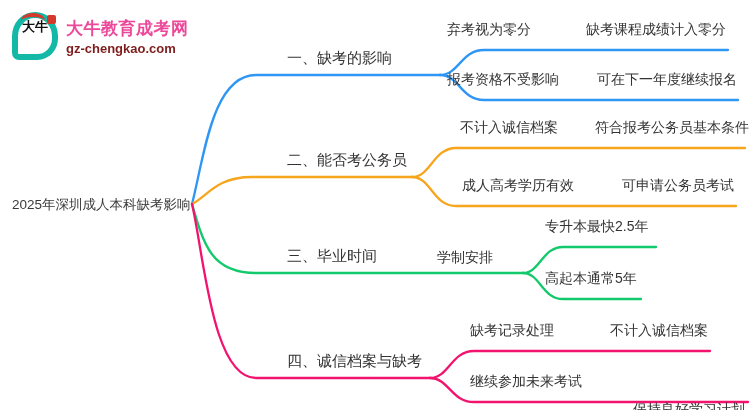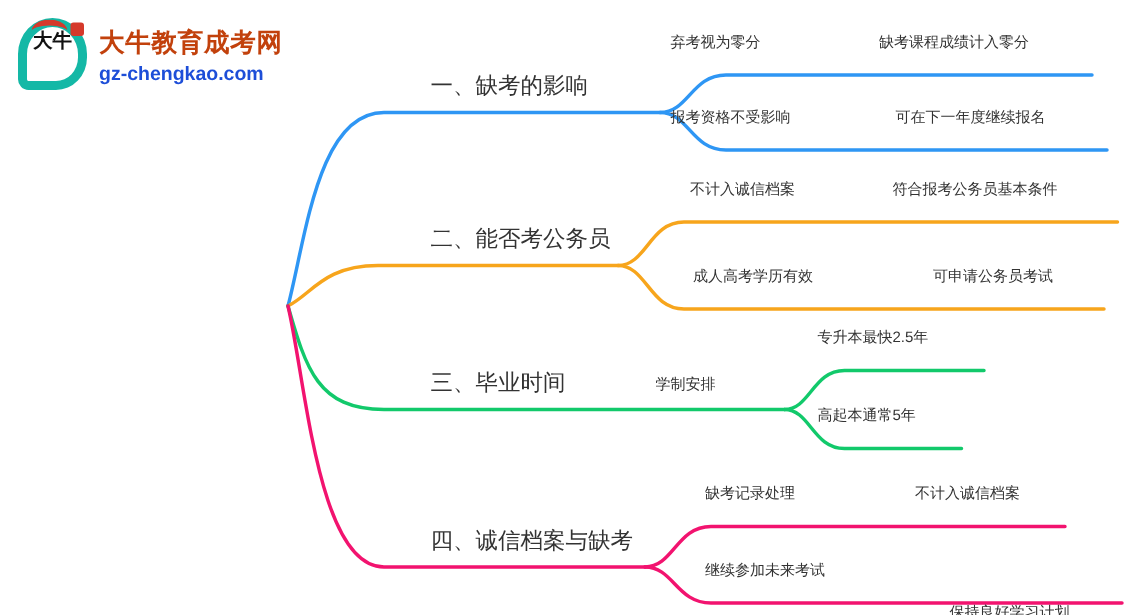--- a/index.html
+++ b/index.html
@@ -3,21 +3,21 @@
 <meta charset="utf-8">
 <style>
   html,body{margin:0;padding:0;background:#fff;}
   .canvas{
     position:relative;width:750px;height:410px;background:#ffffff;
     font-family:"Liberation Sans","DejaVu Sans",sans-serif;overflow:hidden;
   }
   svg.lines{position:absolute;left:0;top:0;}
   .node{
     position:absolute;color:#333333;white-space:nowrap;
-    font-size:10px;line-height:18px;
+    font-size:14px;line-height:18px;
   }
   .hdr{font-size:15px;line-height:19px;}
   .root{font-size:13.5px;line-height:18px;color:#3a3a3a;}
   
   .logo{position:absolute;left:12px;top:12px;display:flex;gap:8px;align-items:center;}
   .logo-badge{
     position:relative;width:34px;height:36px;border:6px solid #14b8a6;background:#fff;
     border-radius:50% 50% 45% 15%;display:flex;align-items:flex-start;justify-content:center;
   }
   .logo-arc{
@@ -25,22 +25,22 @@
     border-top:4px solid #d5392b;border-radius:50%;
   }
   .logo-seal{
     position:absolute;top:-3px;right:-4px;width:9px;height:9px;
     background:#d5392b;border-radius:2px;
   }
   .logo-han{
     font-family:"DejaVu Serif","Liberation Serif",serif;
     font-size:13px;font-weight:bold;color:#111;
   }
-  .logo-title{font-size:17px;font-weight:700;color:#c2410c;letter-spacing:.5px;}
-  .logo-domain{font-size:13px;font-weight:700;color:#1d4ed8;margin-top:1px;}
+  .logo-title{font-size:17px;font-weight:700;color:#ec4899;letter-spacing:.5px;}
+  .logo-domain{font-size:13px;font-weight:700;color:#7f1d1d;margin-top:1px;}
 </style>
 </head>
 <body>
 
 <div class="canvas">
 
   <svg class="lines" width="750" height="410" viewBox="0 0 750 410">
     <g fill="none" stroke-width="2.3" stroke-linecap="round">
 
       <path d="M192,204 C204,158 212,75 256,75 H440" stroke="#2E96F4"></path>
@@ -66,20 +66,21 @@
       <div class="logo-arc"></div>
       <span class="logo-han">大牛</span>
       <div class="logo-seal"></div>
     </div>
     <div>
       <div class="logo-title">大牛教育成考网</div>
       <div class="logo-domain">gz-chengkao.com</div>
     </div>
   </div>
 
+  <div class="node root" style="left:12px;top:196px;">2025年深圳成人本科缺考影响</div>
 
   <div class="node hdr" style="left:287px;top:48px;">一、缺考的影响</div>
   <div class="node" style="left:447px;top:20px;">弃考视为零分</div>
   <div class="node" style="left:586px;top:20px;">缺考课程成绩计入零分</div>
   <div class="node" style="left:447px;top:70px;">报考资格不受影响</div>
   <div class="node" style="left:597px;top:70px;">可在下一年度继续报名</div>
 
   <div class="node hdr" style="left:287px;top:150px;">二、能否考公务员</div>
   <div class="node" style="left:460px;top:118px;">不计入诚信档案</div>
   <div class="node" style="left:595px;top:118px;">符合报考公务员基本条件</div>

